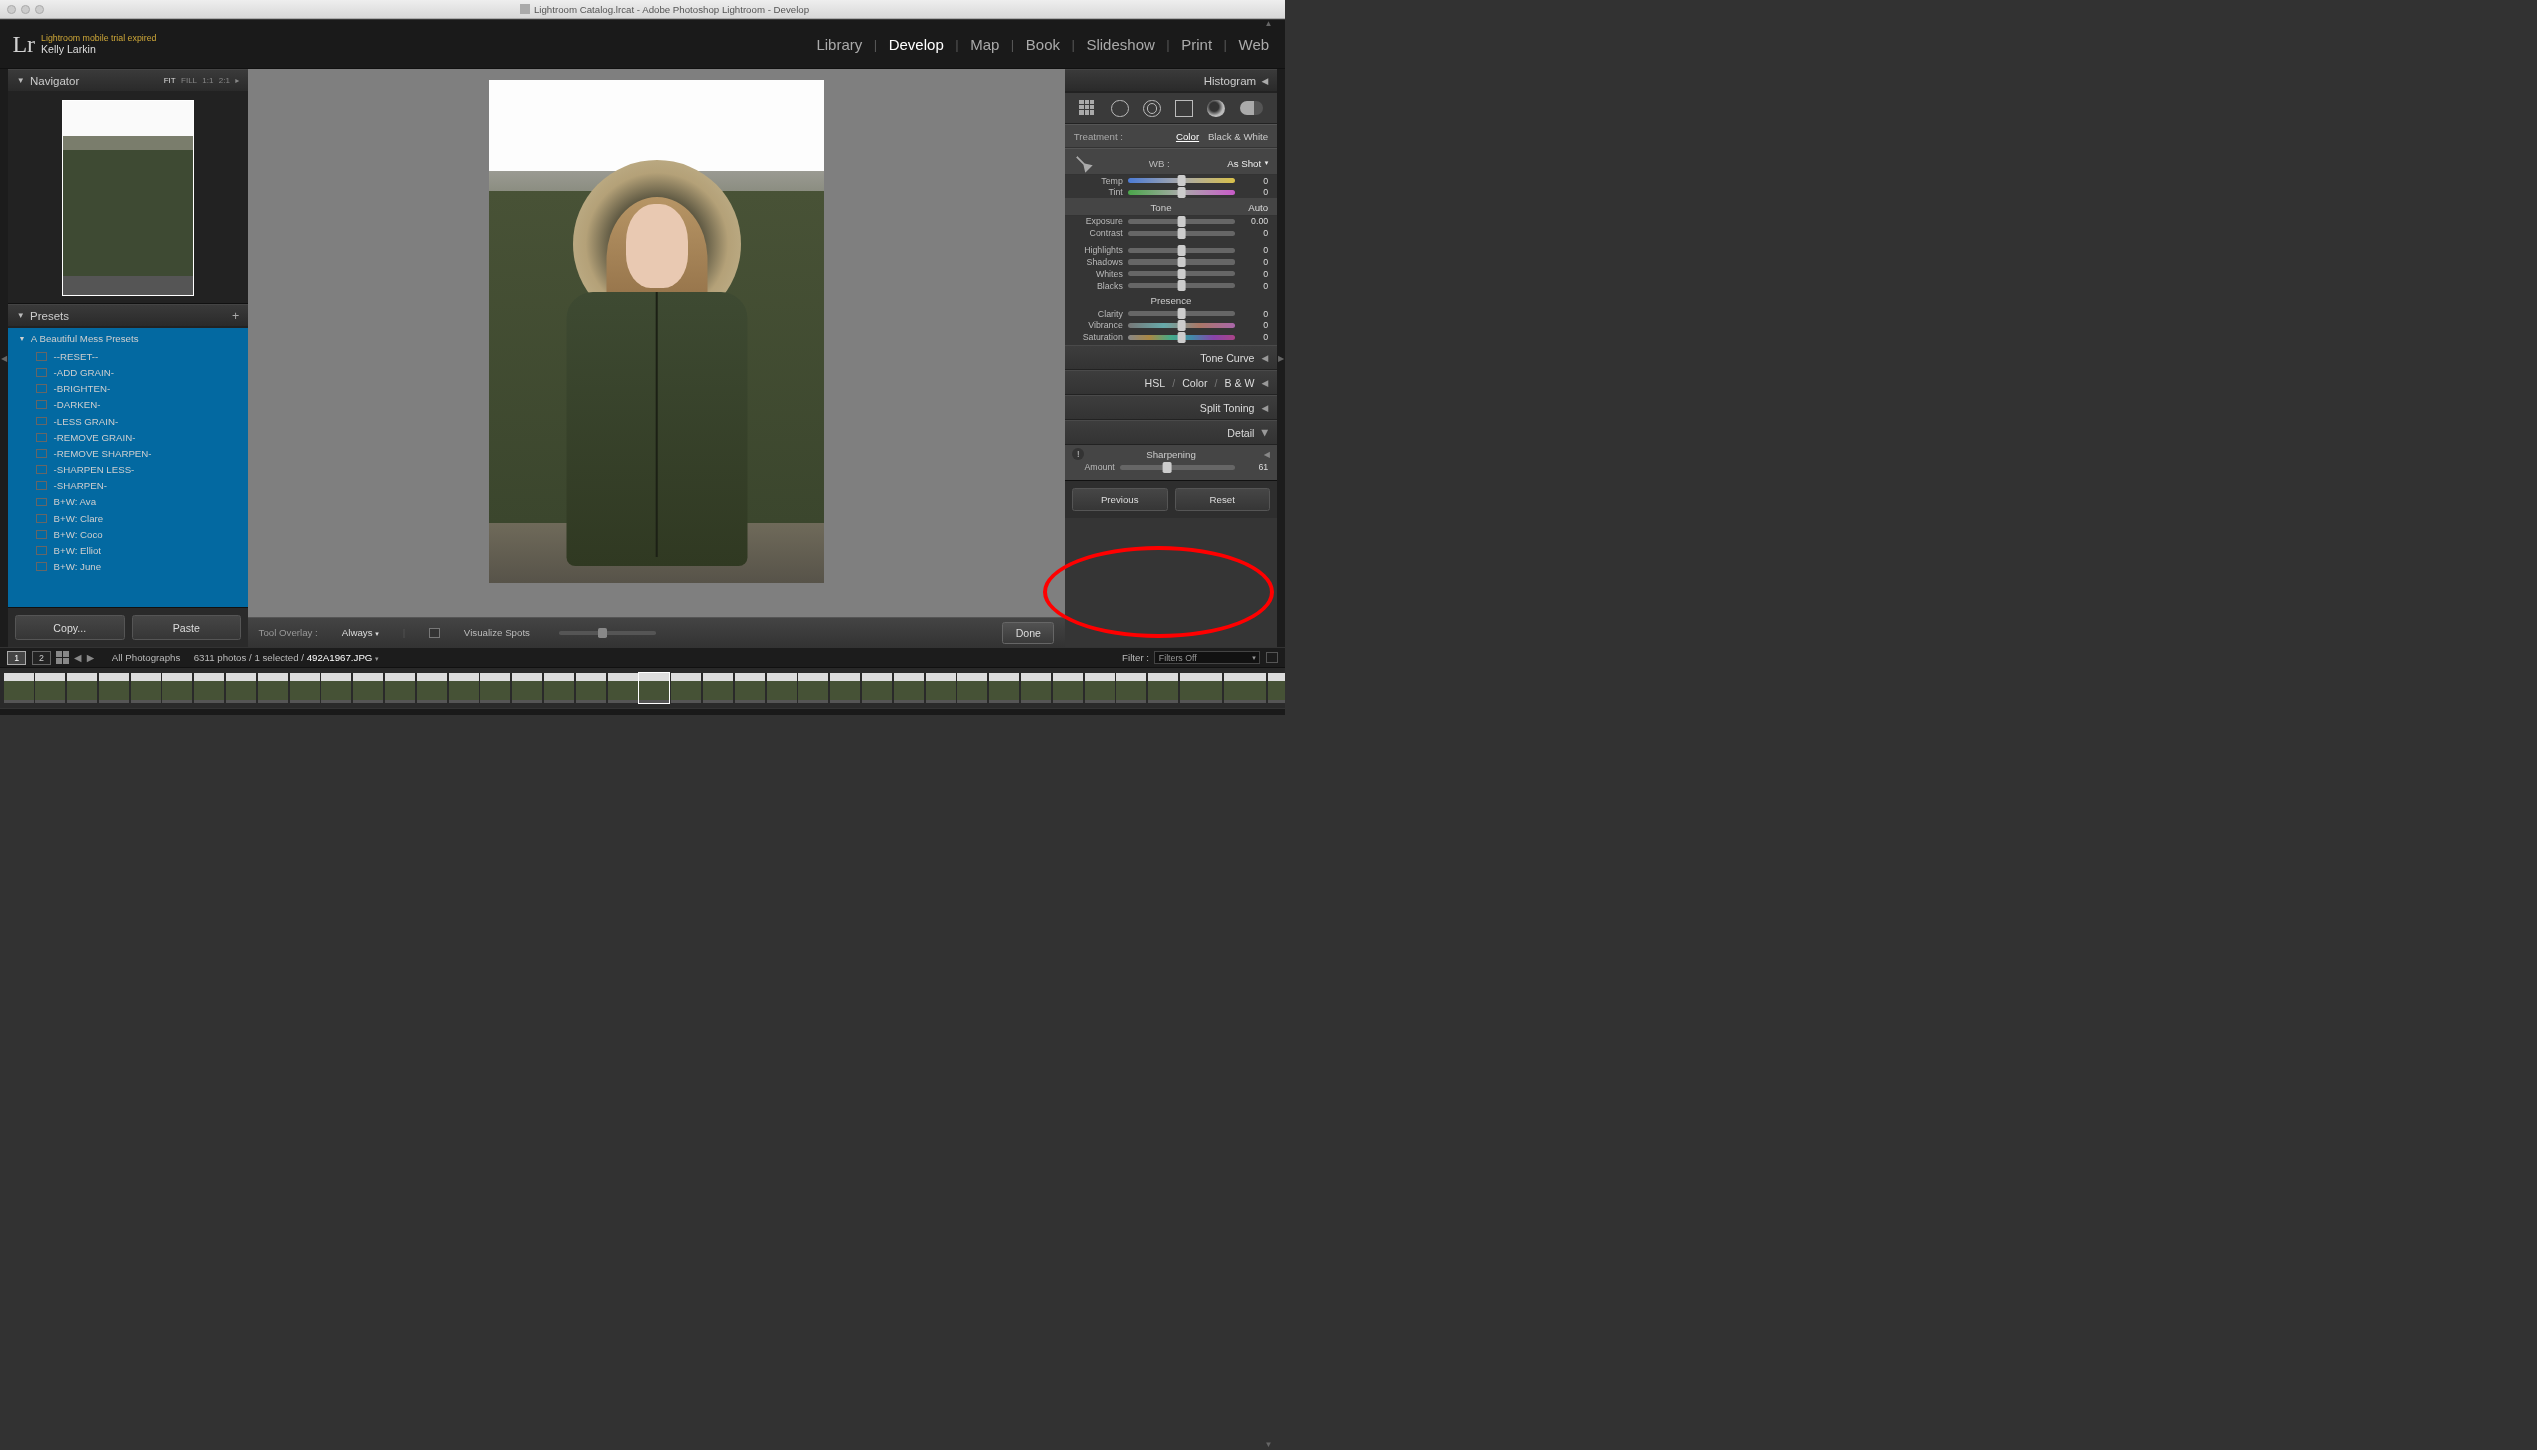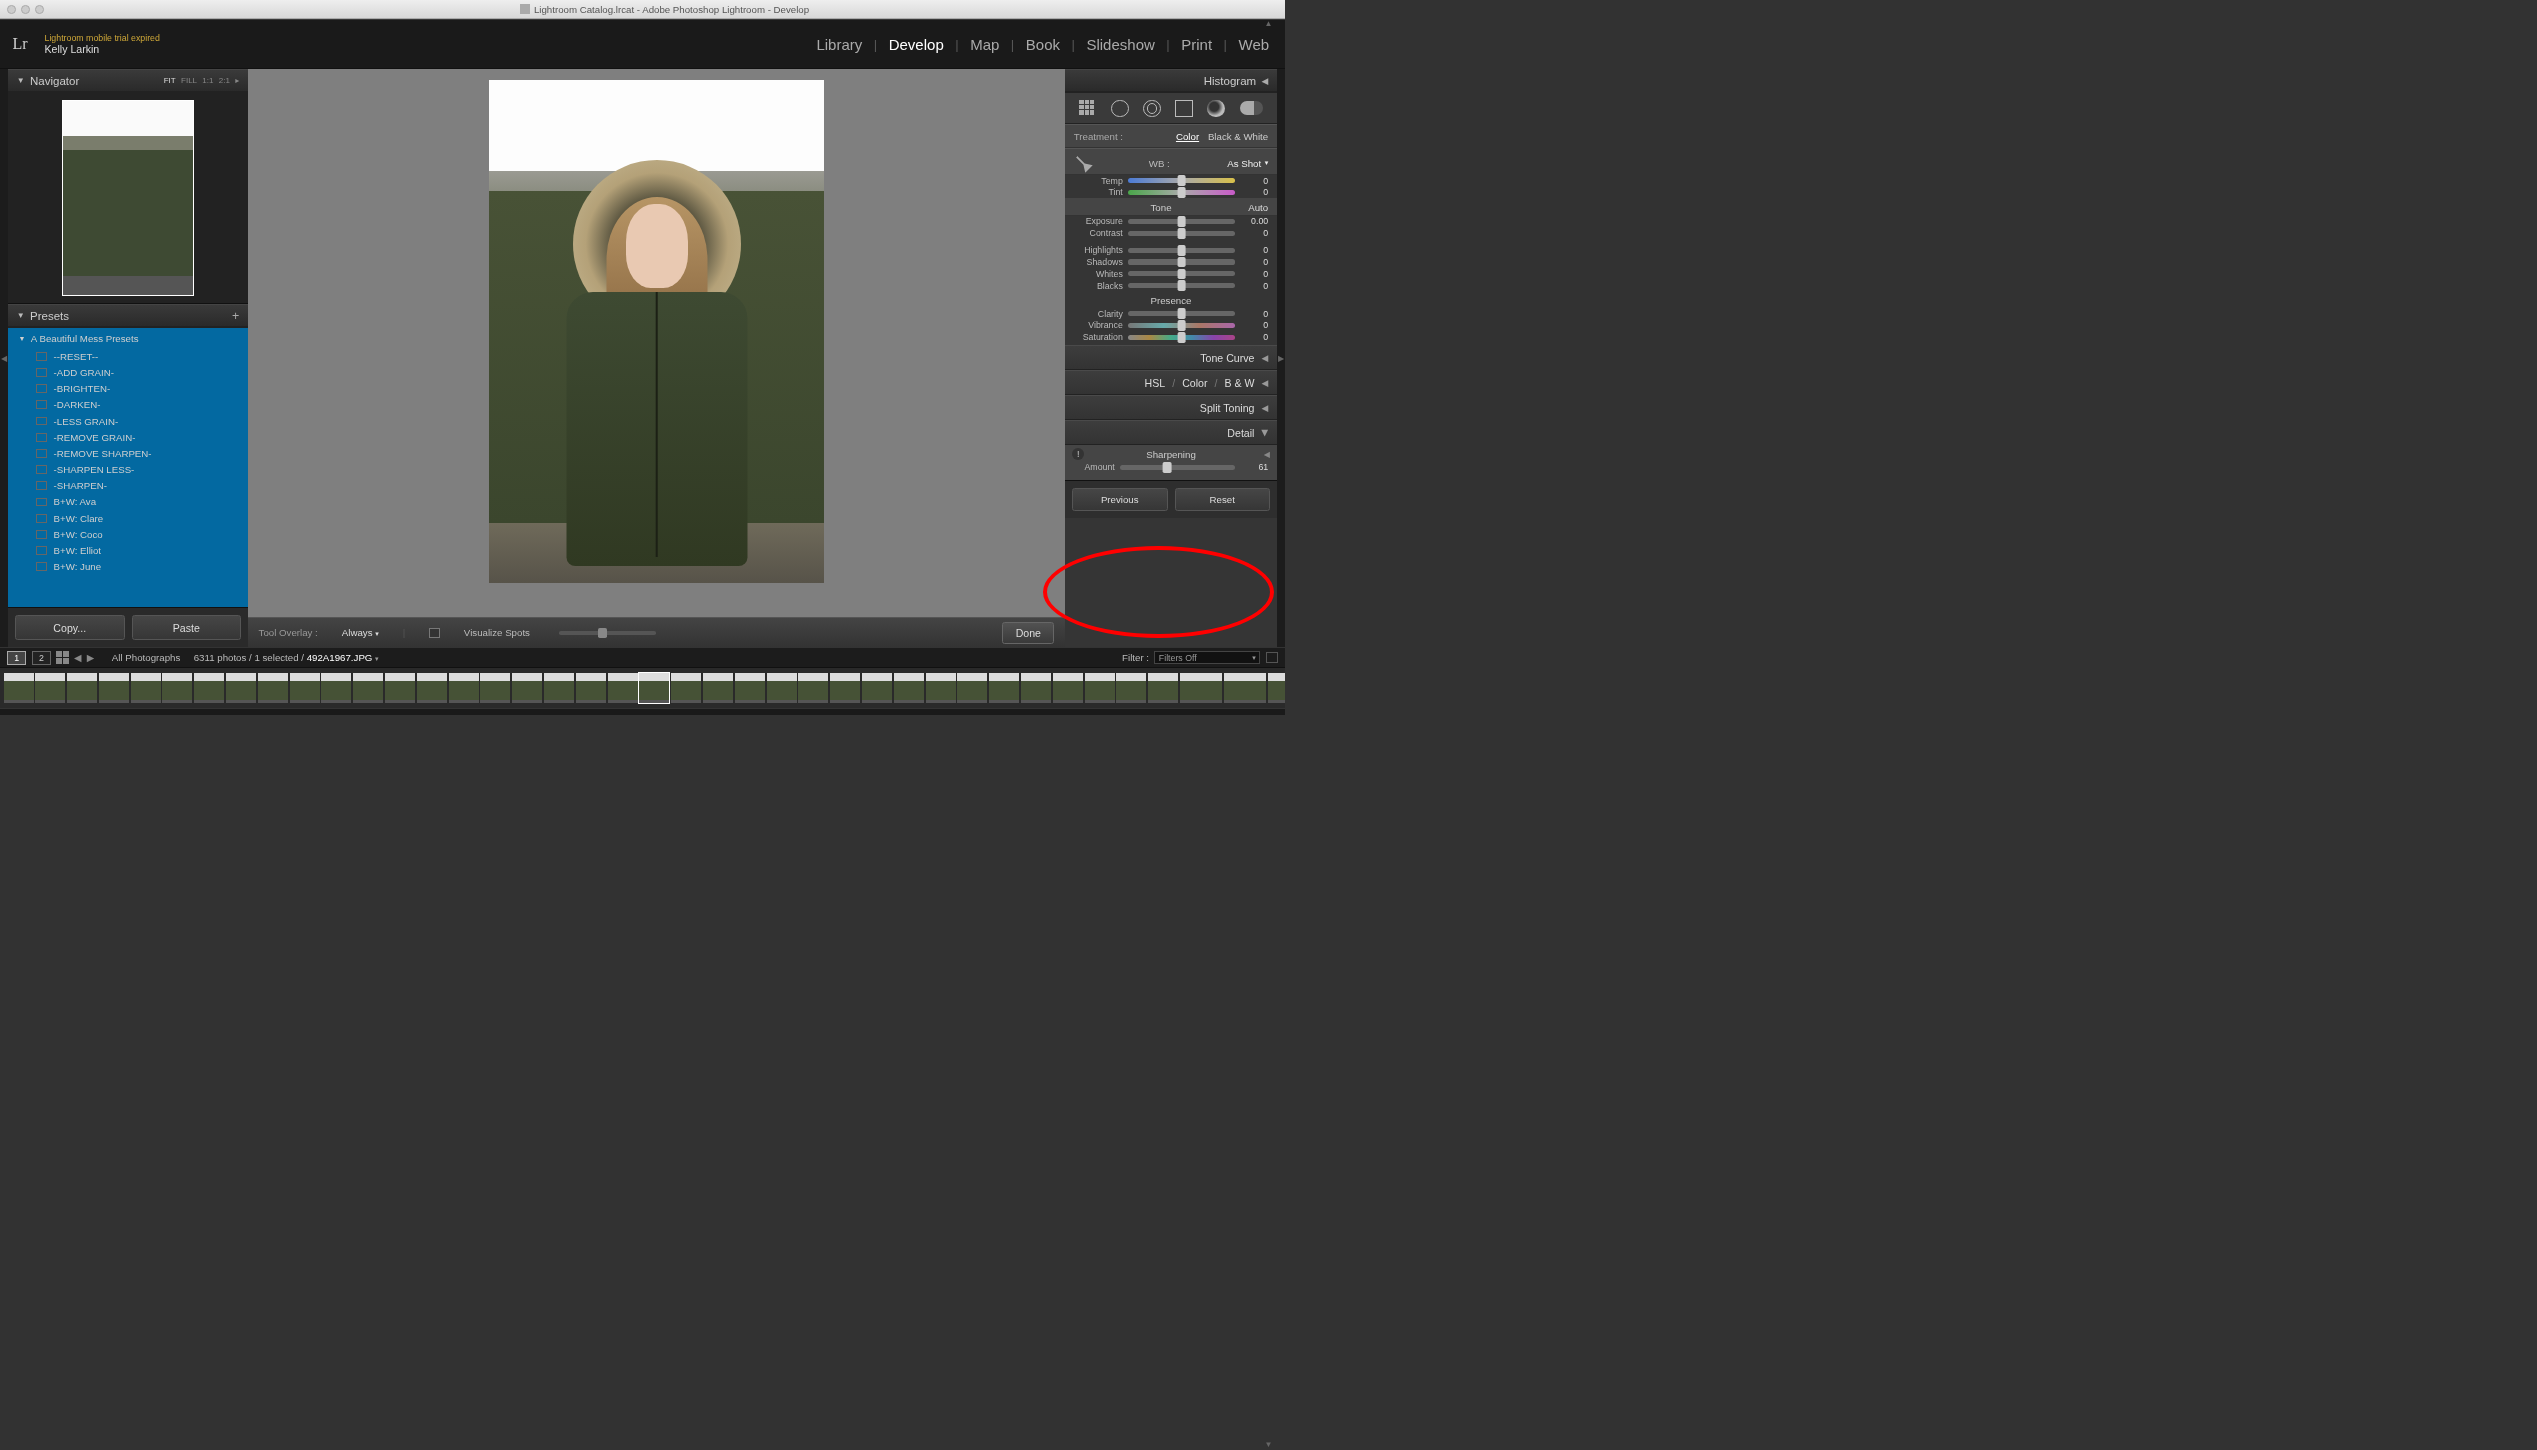--- a/index.html
+++ b/index.html
@@ -5,21 +5,21 @@
   * { box-sizing: border-box; margin: 0; padding: 0; font-family: "Helvetica Neue", Helvetica, Arial, sans-serif; }
   body { width: 1285px; height: 734px; overflow: hidden; background: #323232; user-select: none; }
   
   .titlebar { height: 19.4px; background: linear-gradient(#eee,#d8d8d8); display:flex; align-items:center; font-size:9.7px; color:#555; border-bottom:0.9px solid #aaa;}
   .traffic { display:flex; gap:5.3px; margin-left:7px;}
   .tl { width:8.8px; height:8.8px; border-radius:50%; background:#ccc; border:0.9px solid #aaa;}
   .titlebar .center { flex:1; text-align:center; display:flex; align-items:center; justify-content:center; gap:3.5px;}
   .tb-icon { width:10.6px; height:10.6px; background:#aaa; display:inline-block;}
   
   .topbar { height: 50px; background:#1a1a1a; border-top:0.9px solid #393939; border-bottom:0.9px solid #111; display:flex; align-items:center; padding:0 12.4px;}
-  .logo { color:#d0d0d0; font-family: "Times New Roman", serif; font-size:16px; font-weight:300; margin-right:17px;}
+  .logo { color:#d0d0d0; font-family: "Times New Roman", serif; font-size:24px; font-weight:300; margin-right:6px;}
   .ident { font-size:8.8px;}
   .ident .trial { color:#cfa838; font-size:8.8px;}
   .ident .user { color:#ddd; font-size:10.6px;}
   .topbar .spacer { flex:1;}
   .modules { display:flex; align-items:center; gap:0;}
   .mod { color:#aaa; font-size:15px; padding:0 3.5px; cursor:pointer;text-align:right;}
   .mod.active { color:#fff; }
   .msep { color:#555; padding:0 8px; font-size:13.2px;}
   
   .notch-top { position:absolute; top:19.4px; left:50%; transform:translateX(-50%); width:21px; height:7px; color:#666; font-size:8px; text-align:center;}

